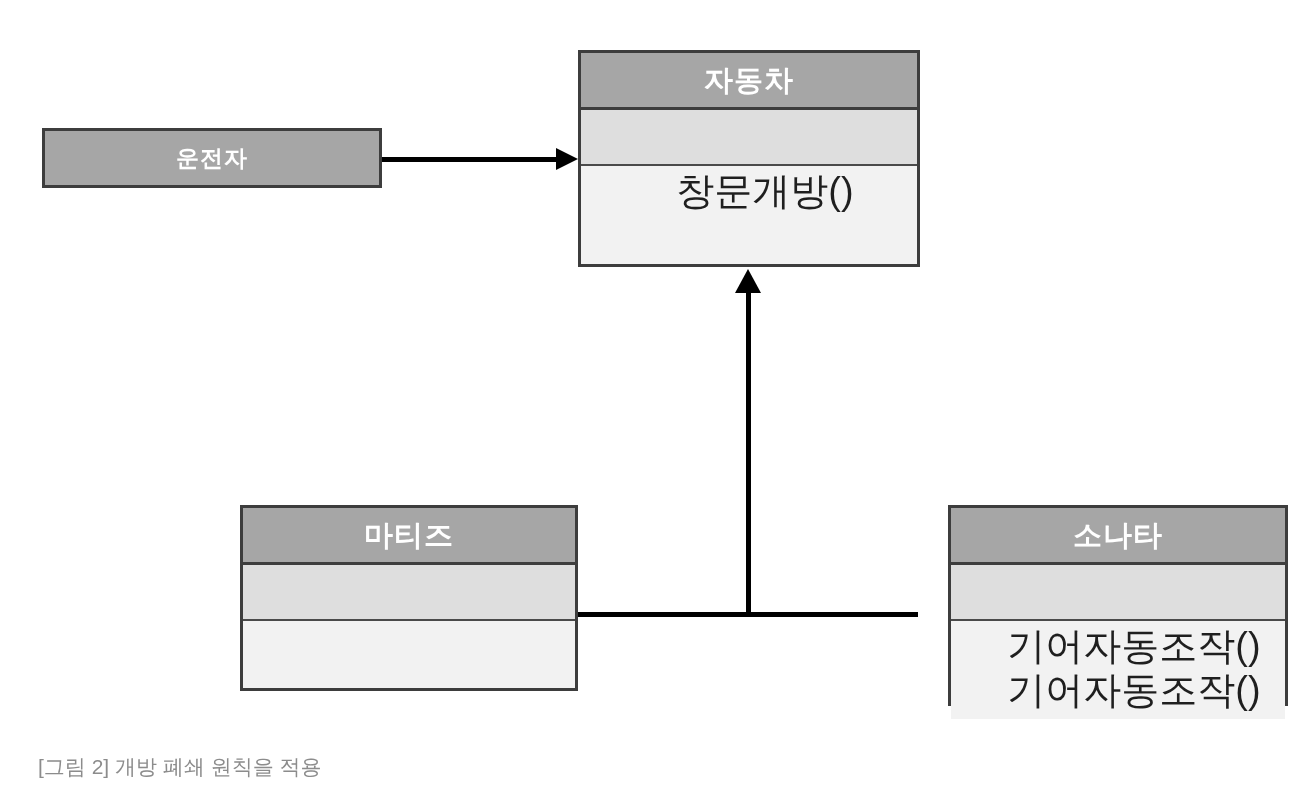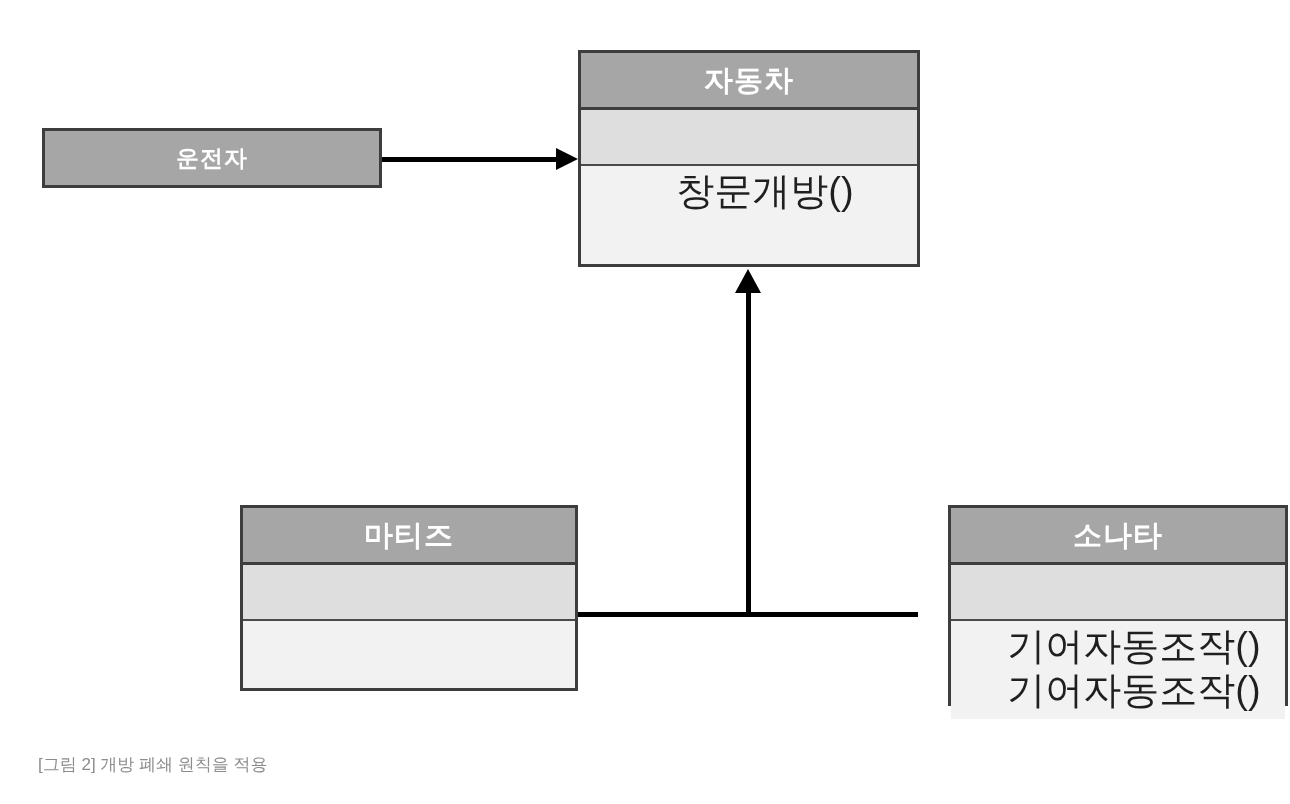--- a/index.html
+++ b/index.html
@@ -86,21 +86,21 @@
     left: 735px; top: 269px;
     border-left: 13px solid transparent;
     border-right: 13px solid transparent;
     border-bottom: 24px solid #000000;
   }
 
   
   .caption {
     position: absolute;
     left: 38px; top: 753px;
-    font-size: 17px;
+    font-size: 21px;
     color: #8c8c8c;
   }
 </style>
 </head>
 <body>
 
 <div class="canvas">
 
   <div class="actor-box">
     <span>운전자</span>

